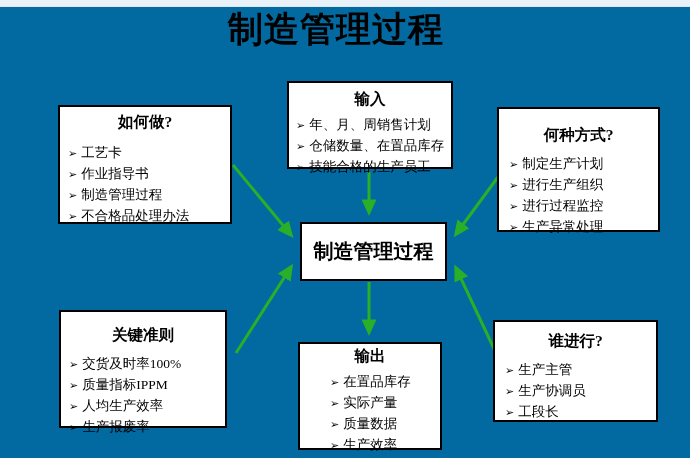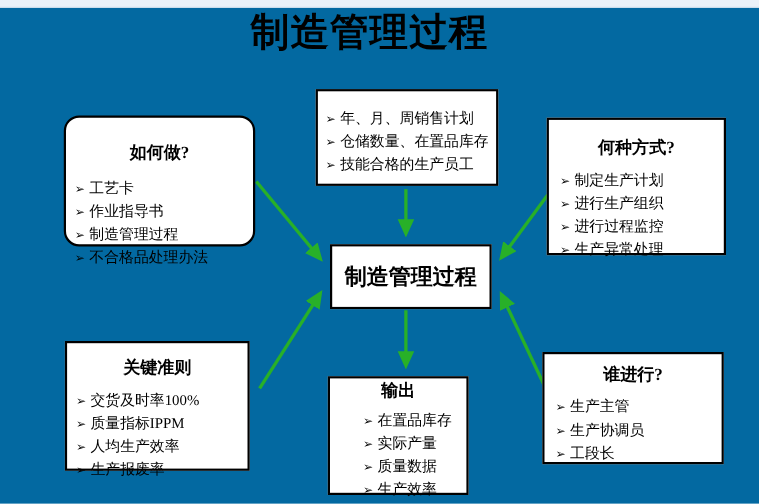--- a/index.html
+++ b/index.html
@@ -28,31 +28,31 @@
   ul.box-list { list-style:none; margin:0; padding:0; }
   ul.box-list li {
     display:flex; align-items:baseline;
     font-size:13.5px; line-height:20px; white-space:nowrap;
   }
   .bullet {
     font-family:"DejaVu Sans",sans-serif; font-size:11px; font-weight:bold;
     margin-right:4px; flex:none;
   }
   
-  .box-how      { left:58px;  top:105px; width:174px; height:119px; padding-top:24px;border-radius:14px; }
+  .box-how      { left:58px;  top:105px; width:174px; height:119px; padding-top:6px; }
   .box-how      ul { margin-top:13px; padding-left:8px; }
   .box-input    { left:287px; top:81px;  width:166px; height:88px;  padding-top:7px; }
   .box-input    ul { margin-top:8px; padding-left:7px; }
   .box-method   { left:497px; top:107px; width:163px; height:125px; padding-top:17px; }
   .box-method   ul { margin-top:11px; padding-left:10px; }
   .box-criteria { left:59px;  top:310px; width:168px; height:118px; padding-top:14px; }
   .box-criteria ul { margin-top:11px; padding-left:8px; }
   .box-who      { left:493px; top:320px; width:165px; height:102px; padding-top:10px; }
   .box-who      ul { margin-top:11px; padding-left:10px; }
-  .box-output   { left:298px; top:342px; width:128px; height:108px; padding-top:3px; }
+  .box-output   { left:298px; top:342px; width:144px; height:108px; padding-top:3px; }
   .box-output   ul { margin-top:8px; padding-left:30px; }
   .center-box {
     left:300px; top:222px; width:147px; height:59px;
     display:flex; align-items:center; justify-content:center;
   }
   .center-box span { font-size:20px; font-weight:bold; white-space:nowrap; }
 </style>
 </head>
 <body>
 
@@ -92,20 +92,21 @@
           <span>制造管理过程</span>
         </li>
       <li>
           <span class="bullet">➢</span>
           <span>不合格品处理办法</span>
         </li>
     </ul>
   </div>
 
   <div class="box box-input">
+    <div class="box-title">输入</div>
     <ul class="box-list">
       <li>
           <span class="bullet">➢</span>
           <span>年、月、周销售计划</span>
         </li>
       <li>
           <span class="bullet">➢</span>
           <span>仓储数量、在置品库存</span>
         </li>
       <li>

